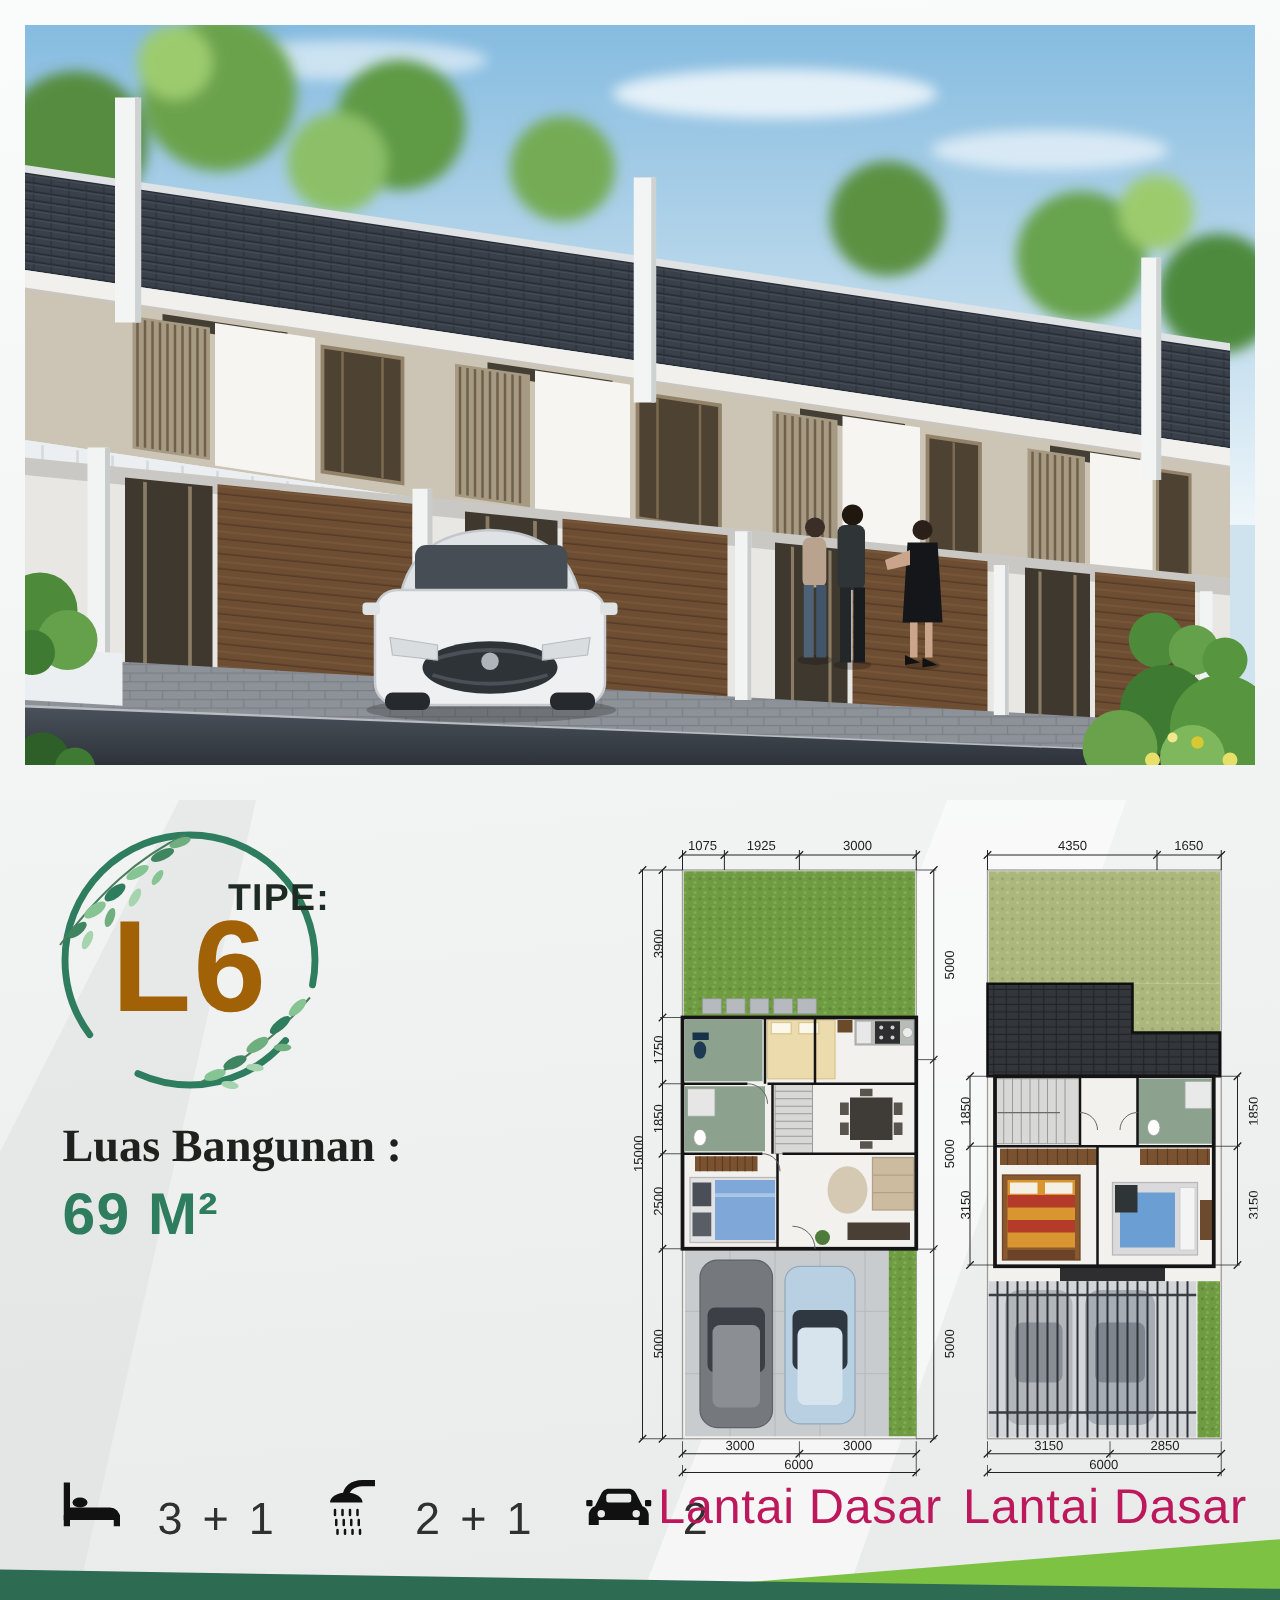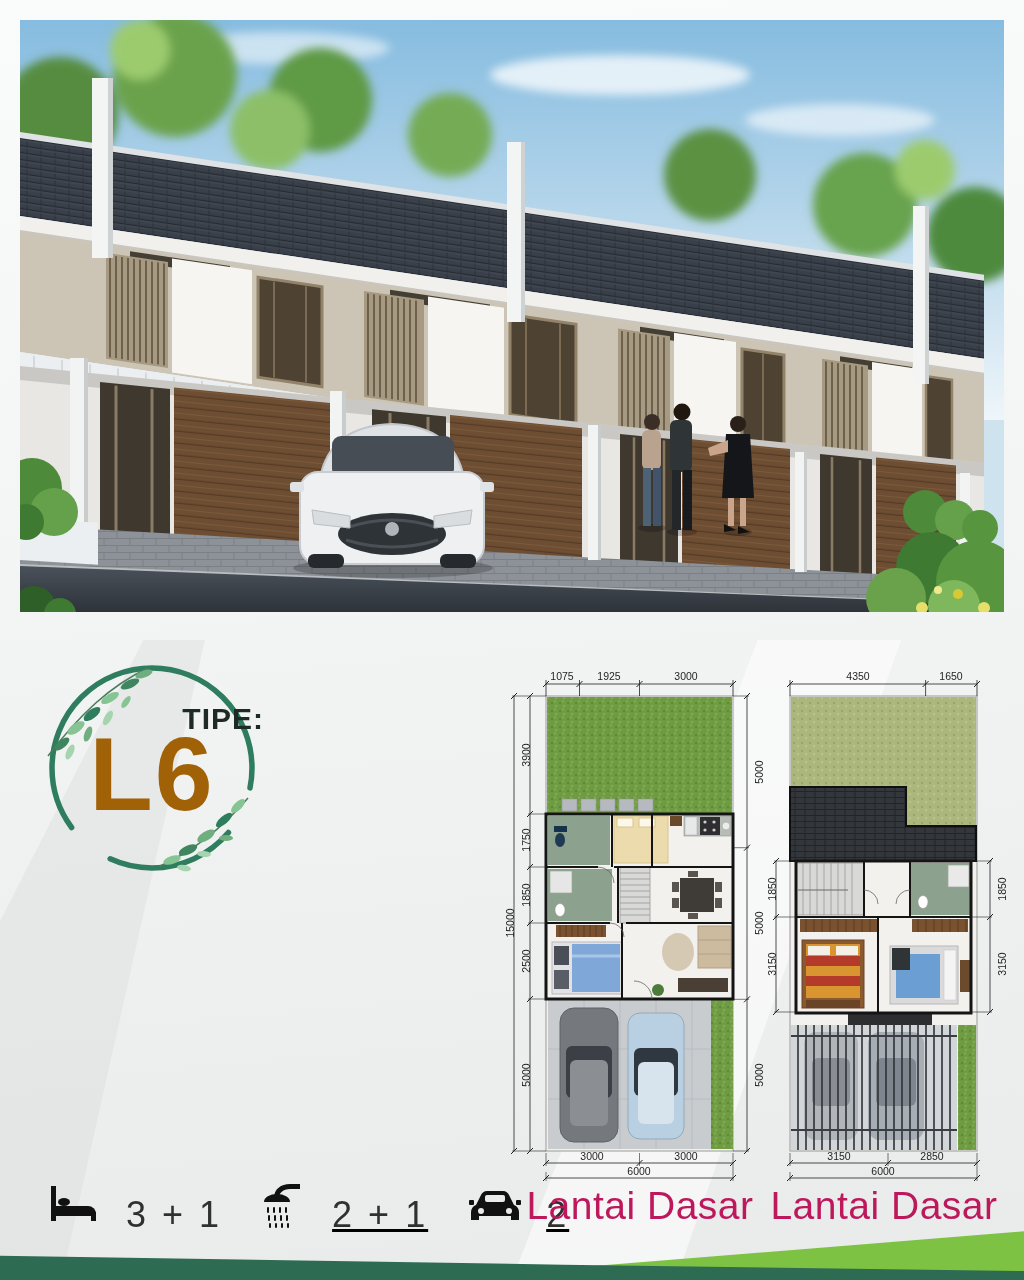--- a/index.html
+++ b/index.html
@@ -20,21 +20,21 @@
   .badge .l6{position:absolute;left:0;right:0;top:66px;text-align:center;
     font-size:104px;font-weight:800;letter-spacing:2px;color:#a16207;line-height:1;}
   .spec{position:absolute;left:50px;}
   .spec .spec-label{font-family:"Liberation Serif",serif;font-weight:700;font-size:37px;color:#20201e;}
   .spec .spec-value{font-size:47px;font-weight:700;color:#2e7d5e;letter-spacing:1px;margin-top:4px;}
   .spec1{top:896px;}
   .spec2{top:1016px;}
   .features{position:absolute;left:48px;top:1172px;display:flex;align-items:center;}
   .feature{display:flex;align-items:center;}
   .feature .fval{font-size:36px;color:#303030;letter-spacing:3px;margin-left:24px;margin-top:22px;}
-  .feature + .feature{margin-left:40px;text-decoration:underline;}
+  .feature + .feature{margin-left:40px;}
   .plan-svg{position:absolute;top:660px;}
   .plan1{left:502px;width:266px;height:530px;}
   .plan2{left:760px;width:246px;height:530px;}
   .plan-label{position:absolute;top:1184px;width:280px;text-align:center;
     font-size:39px;font-weight:400;letter-spacing:.5px;color:#be185d;}
   .plan-label.pl1{left:500px;}
   .plan-label.pl2{left:744px;}
   .band{position:absolute;inset:0;pointer-events:none;}
   .band.light{background:#7dc243;clip-path:polygon(41% 100%,100% 96.2%,100% 100%);}
   .band.dark{background:#2d6b53;clip-path:polygon(0 98.1%,55% 98.8%,100% 99.3%,100% 100%,0 100%);}
@@ -289,20 +289,22 @@
       <ellipse cx="184" cy="164" rx="10" ry="4" transform="rotate(-40 184 164)" fill="#2e7d5e"></ellipse>
       <ellipse cx="198" cy="150" rx="9" ry="4" transform="rotate(-45 198 150)" fill="#87c493"></ellipse>
       <ellipse cx="186" cy="182" rx="7" ry="3" transform="rotate(0 186 182)" fill="#6fae7f"></ellipse>
     </g>
   </svg>
   <div class="tipe">TIPE:</div>
   <div class="l6">L6</div>
 </div>
 
 <div class="spec spec1">
+  <div class="spec-label">Luas Bangunan :</div>
+  <div class="spec-value">69 M²</div>
 </div>
 <div class="spec spec2">
 </div>
 
 <div class="features">
   <div class="feature">
     <svg width="54" height="44" viewBox="0 0 54 44" fill="#111">
       <rect x="3" y="4" width="5" height="30"></rect>
       <ellipse cx="16" cy="20" rx="6" ry="4"></ellipse>
       <path d="M8,24 h32 a8,8 0 0 1 8,8 v2 H8 z"></path>

